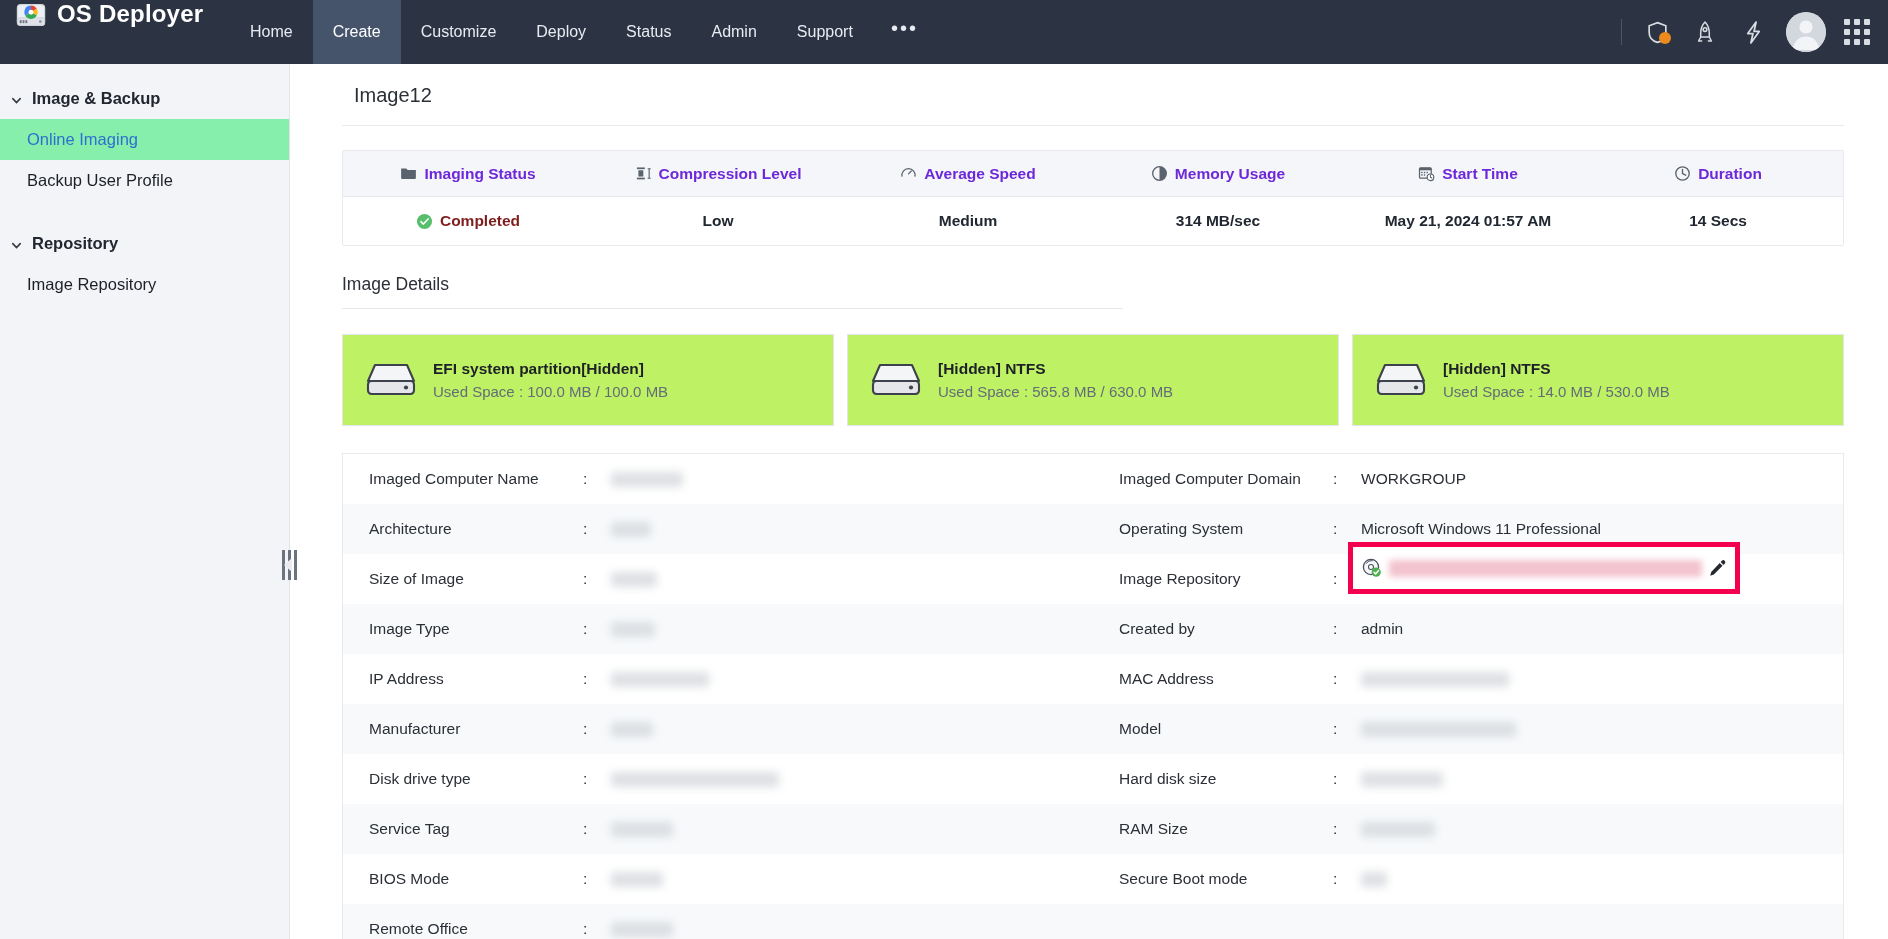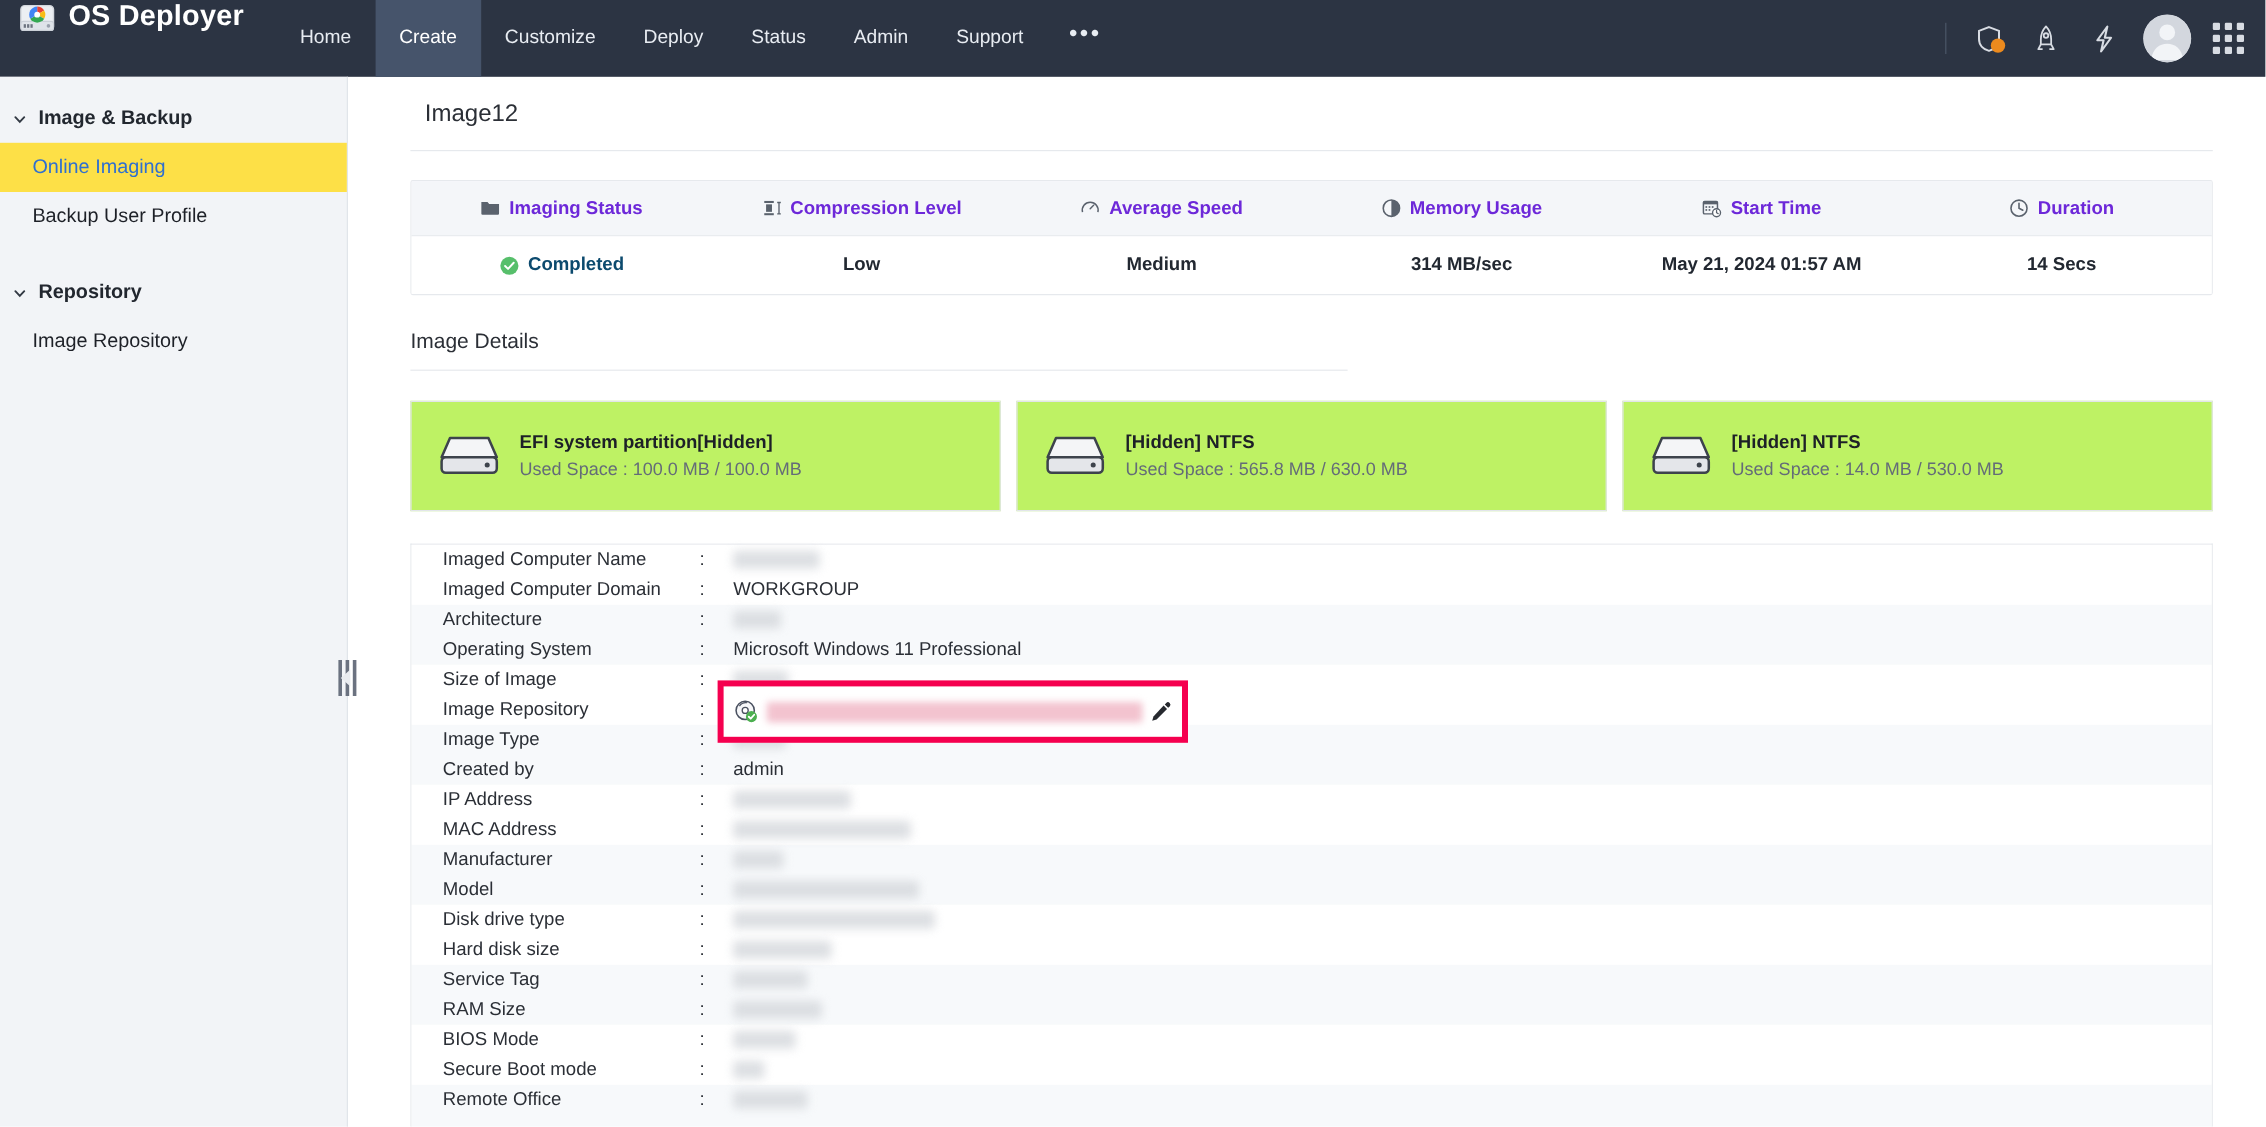--- a/index.html
+++ b/index.html
@@ -79,21 +79,21 @@
     padding: 11px 14px 11px 10px;
     font-size: 16.5px; font-weight: bold; color: #22272f;
     cursor: pointer;
   }
   .chev { width: 13px; height: 13px; flex: none; }
   .side-link {
     padding: 11px 16px 11px 27px;
     font-size: 16.5px; color: #1d2027; cursor: pointer;
   }
   .side-link.active {
-    background: #fde047; color: #2f6fd0;
+    background: #86efac; color: #2f6fd0;
   }
   .side-spacer { height: 22px; }
 
   
   .collapse-handle {
     position: absolute; right: -9px; top: 484px;
     width: 18px; height: 34px;
     display: flex; align-items: center; justify-content: center;
     cursor: pointer; z-index: 5;
   }
@@ -127,21 +127,21 @@
     background: #f4f6f9; border-bottom: 1px solid #e6e9ed;
     height: 46px;
   }
   .status-body { height: 48px; background: #ffffff; }
   .st-cell {
     flex: 1; display: flex; align-items: center; justify-content: center;
     gap: 7px; font-size: 15.5px;
   }
   .status-head .st-cell { color: #6d28d9; font-weight: bold; }
   .status-body .st-cell { color: #222831; font-weight: bold; }
-  .st-cell.completed { color: #0c4a6e; }
+  .st-cell.completed { color: #7f1d1d; }
   .st-icon { width: 17px; height: 17px; flex: none; display: block; }
 
   
   .section-title {
     font-size: 17.5px; color: #2b2f36;
     padding: 28px 0 13px 0;
   }
   .section-rule { height: 1px; background: #e6e9ed; width: 52%; }
 
   .cards { display: flex; gap: 13px; margin-top: 25px; }
@@ -154,21 +154,21 @@
   .pcard-icon { width: 52px; height: 42px; flex: none; }
   .pcard-name { font-size: 15.5px; font-weight: bold; color: #1d2027; }
   .pcard-sub { font-size: 15px; color: #646c78; margin-top: 5px; }
 
   
   .detail-wrap {
     margin-top: 27px;
     border: 1px solid #e6e9ed;
     border-bottom: none;
   }
-  .drow { display: flex; height: 50px; flex-direction: column; }
+  .drow { display: flex; height: 50px; }
   .drow:nth-child(even) { background: #f7f9fb; }
   .drow:nth-child(odd)  { background: #ffffff; }
   .dhalf { flex: 1; display: flex; align-items: center; position: relative; }
   .dlabel {
     width: 240px; padding-left: 26px;
     font-size: 15.5px; color: #2b2f36;
   }
   .dcolon { width: 28px; font-size: 15.5px; color: #2b2f36; }
   .dvalue { font-size: 15.5px; color: #2b2f36; flex: 1; padding-right: 10px; }
 

